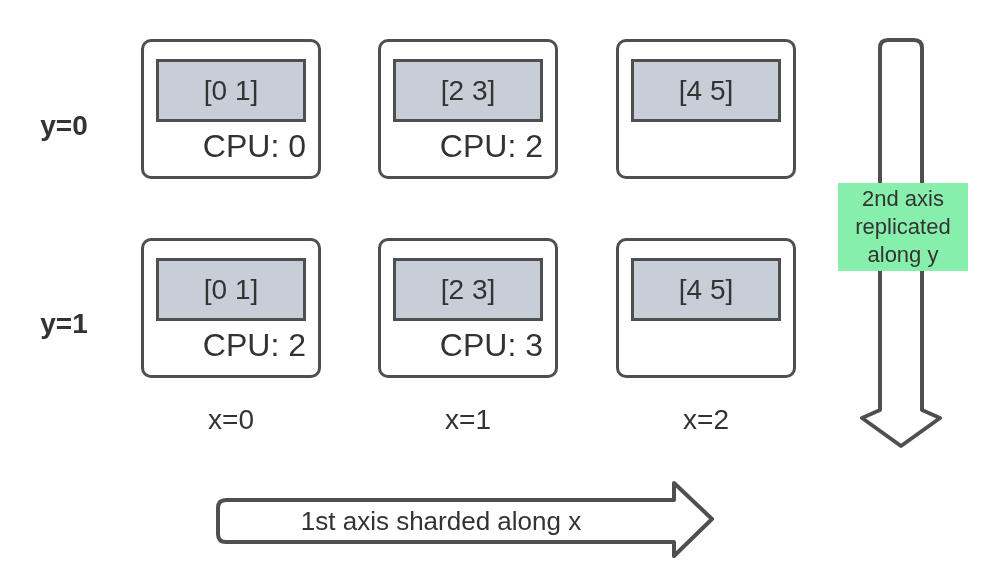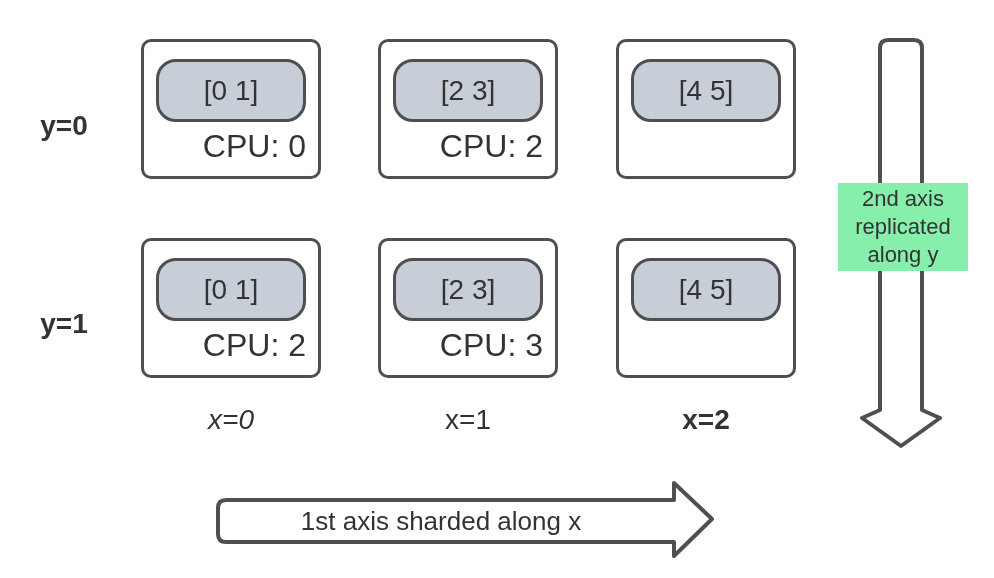--- a/index.html
+++ b/index.html
@@ -36,21 +36,21 @@
   .r1 { top: 238px; }
 
   .shard {
     position: absolute;
     left: 12px;
     right: 12px;
     top: 17px;
     height: 63px;
     background: var(--shard-fill);
     border: 3px solid var(--stroke);
-    border-radius: 20px;
+    border-radius: 0;
     display: flex;
     align-items: center;
     justify-content: center;
     font-size: 28px;
     color: var(--text);
   }
 
   .cpu-label {
     position: absolute;
     left: 0;
@@ -147,23 +147,23 @@
     <div class="cpu-label">CPU: 2</div>
   </div>
   <div class="device r1 c1">
     <div class="shard">[2 3]</div>
     <div class="cpu-label">CPU: 3</div>
   </div>
   <div class="device r1 c2">
     <div class="shard">[4 5]</div>
   </div>
 
-  <div class="col-label c0" style="left:141px;font-style:italic;">x=0</div>
+  <div class="col-label c0" style="left:141px;">x=0</div>
   <div class="col-label c1" style="left:378px;">x=1</div>
-  <div class="col-label c2" style="left:616px;font-weight:bold;">x=2</div>
+  <div class="col-label c2" style="left:616px;">x=2</div>
 
   <svg class="arrow-svg v-arrow" width="92" height="416" viewBox="0 0 92 416" aria-hidden="true">
     <path d="M 25 12 Q 25 4 33 4 L 59 4 Q 67 4 67 12 L 67 374 L 85 382 L 46 410 L 7 382 L 25 374 Z"></path>
   </svg>
   <div class="v-arrow-label">2nd axis replicated along y</div>
 
   <svg class="arrow-svg h-arrow" width="504" height="84" viewBox="0 0 504 84" aria-hidden="true">
     <path d="M 4 30 Q 4 22 12 22 L 460 22 L 460 5 L 498 41 L 460 78 L 460 64 L 12 64 Q 4 64 4 56 Z"></path>
   </svg>
   <div class="h-arrow-label">1st axis sharded along x</div>

